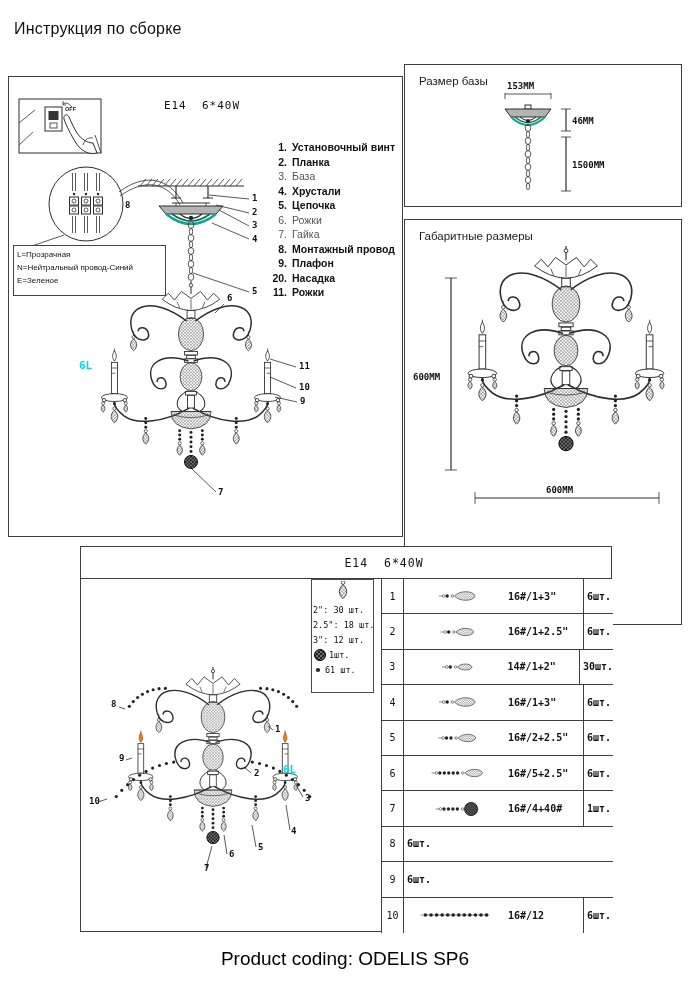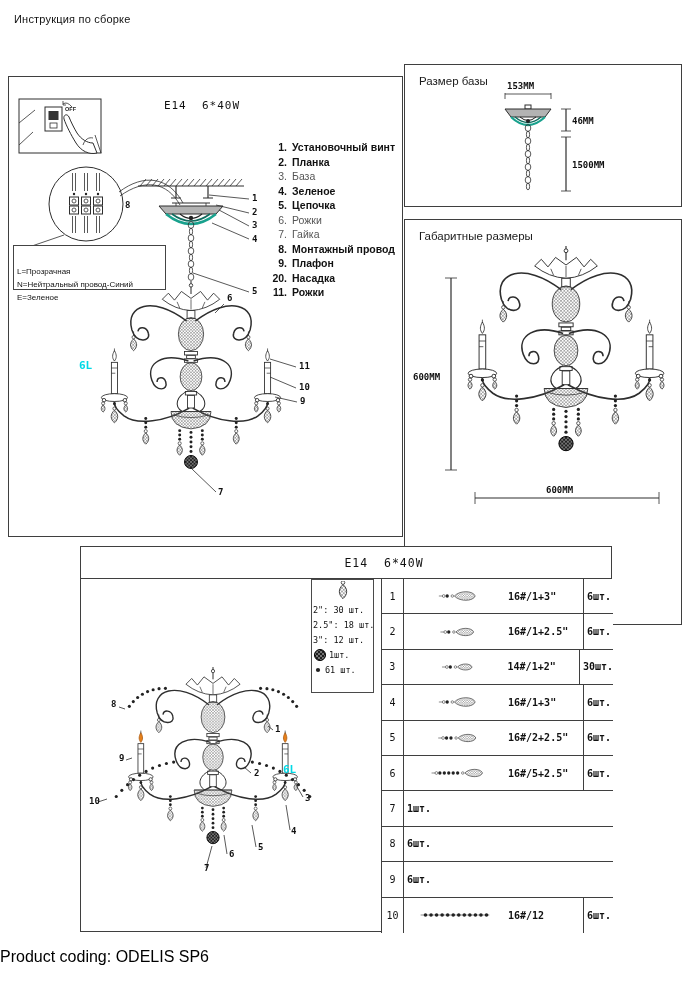--- a/index.html
+++ b/index.html
@@ -1,30 +1,30 @@
 <!DOCTYPE html>
 <html><head>
 <meta charset="utf-8">
 <style>
   html,body{margin:0;padding:0}
   body{position:relative;width:690px;height:1000px;background:#fff;
        font-family:"Liberation Sans",sans-serif;color:#111;overflow:hidden}
-  .page-title{position:absolute;left:14px;top:13px;font-size:11px;letter-spacing:.2px}
+  .page-title{position:absolute;left:14px;top:20px;font-size:16px;letter-spacing:.2px}
   .panel{position:absolute;border:1px solid #3f3f3f;background:#fff;box-sizing:border-box}
   #panelA{left:8px;top:76px;width:395px;height:461px}
   #panelB{left:404px;top:64px;width:278px;height:143px}
   #panelC{left:404px;top:219px;width:278px;height:406px}
   #panelD{left:80px;top:546px;width:532px;height:386px}
   svg{display:block}
   .fillsvg{position:absolute;left:0;top:0}
   .e14a{position:absolute;left:133px;top:22px;width:120px;text-align:center;
         font:11px "DejaVu Sans Mono",monospace;letter-spacing:1px;white-space:pre}
   .ptitle{position:absolute;left:14px;top:10px;font-size:11.5px;color:#1a1a1a}
-  .wirebox{position:absolute;left:4px;top:168px;width:153px;height:45px;border:1px solid #444;
-           font-size:8px;line-height:1.6;padding:20px 2px 0 3px;box-sizing:border-box;background:#fff}
+  .wirebox{position:absolute;left:4px;top:168px;width:153px;height:51px;border:1px solid #444;
+           font-size:8px;line-height:1.6;padding:3px 2px 0 3px;box-sizing:border-box;background:#fff}
   .parts{position:absolute;left:258px;top:63px;margin:0;padding:0;list-style:none}
   .parts li{display:flex;font-size:10.5px;font-weight:bold;line-height:14.5px;white-space:nowrap}
   .parts li .pn{width:20px;text-align:right;margin-right:5px}
   .parts li.mut{font-weight:400;color:#555}
   .dheader{position:absolute;left:0;top:0;width:100%;height:32px;border-bottom:1px solid #3f3f3f;
            box-sizing:border-box;display:flex;justify-content:center;align-items:center;
            font:11.5px "DejaVu Sans Mono",monospace;letter-spacing:1px}
   .dheader span{transform:translateX(38px);white-space:pre}
   .legend{position:absolute;left:230px;top:32px;width:63px;height:114px;border:1px solid #4a4a4a;
           background:#fff;box-sizing:border-box;font:8.5px "DejaVu Sans Mono",monospace;overflow:hidden}
@@ -34,21 +34,21 @@
   .tbl{position:absolute;left:300px;top:32px;width:232px;height:354px;border-left:1px solid #3f3f3f;
        box-sizing:border-box;background:#fff}
   .trow{display:flex;height:35.4px;border-bottom:1px solid #3f3f3f;box-sizing:border-box}
   .trow:last-child{border-bottom:none}
   .tnum{width:22px;border-right:1px solid #3f3f3f;display:flex;align-items:center;justify-content:center;
         font:10px "DejaVu Sans Mono",monospace;box-sizing:border-box}
   .tmid{width:180px;border-right:1px solid #3f3f3f;display:flex;align-items:center;box-sizing:border-box}
   .tmid .icn{width:104px;display:flex;justify-content:center}
   .tmid .code{flex:1;font:bold 10px "DejaVu Sans Mono",monospace;white-space:nowrap}
   .tqty{flex:1;display:flex;align-items:center;padding-left:3px;font:bold 10px "DejaVu Sans Mono",monospace;white-space:nowrap}
-  .coding{position:absolute;left:0;top:948px;width:100%;font-size:16px;color:#000}
+  .coding{position:absolute;left:0;top:948px;width:100%;text-align:center;font-size:19px;color:#000}
   
   .ln{fill:none;stroke:#2e2e2e;stroke-width:1.2}
   .lnw{fill:none;stroke:#2e2e2e;stroke-width:1.7}
   .lt{fill:none;stroke:#2e2e2e;stroke-width:.8}
   .wh{fill:#fff;stroke:#2e2e2e;stroke-width:1}
   .cr{fill:url(#xh);stroke:#2e2e2e;stroke-width:.9}
   .bd{fill:#222;stroke:none}
   .ct{font:bold 9px "DejaVu Sans Mono",monospace;fill:#111}
   .dm{font:bold 9px "DejaVu Sans Mono",monospace;fill:#111}
   .cyt{font:bold 11px "DejaVu Sans Mono",monospace}
@@ -287,21 +287,21 @@
         <li class="">
           <span class="pn">2.</span>
           <span>Планка</span>
         </li>
         <li class="mut">
           <span class="pn">3.</span>
           <span>База</span>
         </li>
         <li class="">
           <span class="pn">4.</span>
-          <span>Зеленое</span>
+          <span>Хрустали</span>
         </li>
         <li class="">
           <span class="pn">5.</span>
           <span>Цепочка</span>
         </li>
         <li class="mut">
           <span class="pn">6.</span>
           <span>Рожки</span>
         </li>
         <li class="mut">
@@ -739,20 +739,36 @@
                 <circle cx="84.75" cy="13" r="1.8" class="lt"></circle>
                 <path class="cr" d="M 87.75,13 C 94.125,5.775 110.7,6.2 113.25,13 C 110.7,19.8 94.125,20.225 87.75,13 Z"></path>
               </svg>
             </span>
             <span class="code">16#/5+2.5"</span>
           </div>
           <div class="tqty">6шт.</div>
         </div>
         <div class="trow">
           <div class="tnum">7</div>
+          <div class="tmid">
+            <span class="icn">
+              <svg width="150" height="26" viewBox="0 0 150 26">
+                <line x1="45.7" y1="13" x2="50.7" y2="13" class="lt"></line>
+                <circle cx="52.7" cy="13" r="2" class="lt"></circle>
+                <circle cx="57.7" cy="13" r="2.4" class="bd"></circle>
+                <circle cx="64.10000000000001" cy="13" r="2.4" class="bd"></circle>
+                <circle cx="70.5" cy="13" r="2.4" class="bd"></circle>
+                <circle cx="76.9" cy="13" r="2.4" class="bd"></circle>
+                <circle cx="84.30000000000001" cy="13" r="1.8" class="lt"></circle>
+                <circle cx="96.80000000000001" cy="13" r="9.5" fill="#1f1f1f"></circle>
+                <circle cx="96.80000000000001" cy="13" r="9.5" fill="url(#xhw)" stroke="#000"></circle>
+              </svg>
+            </span>
+            <span class="code">16#/4+40#</span>
+          </div>
           <div class="tqty">1шт.</div>
         </div>
         <div class="trow">
           <div class="tnum">8</div>
           <div class="tqty">6шт.</div>
         </div>
         <div class="trow">
           <div class="tnum">9</div>
           <div class="tqty">6шт.</div>
         </div>

